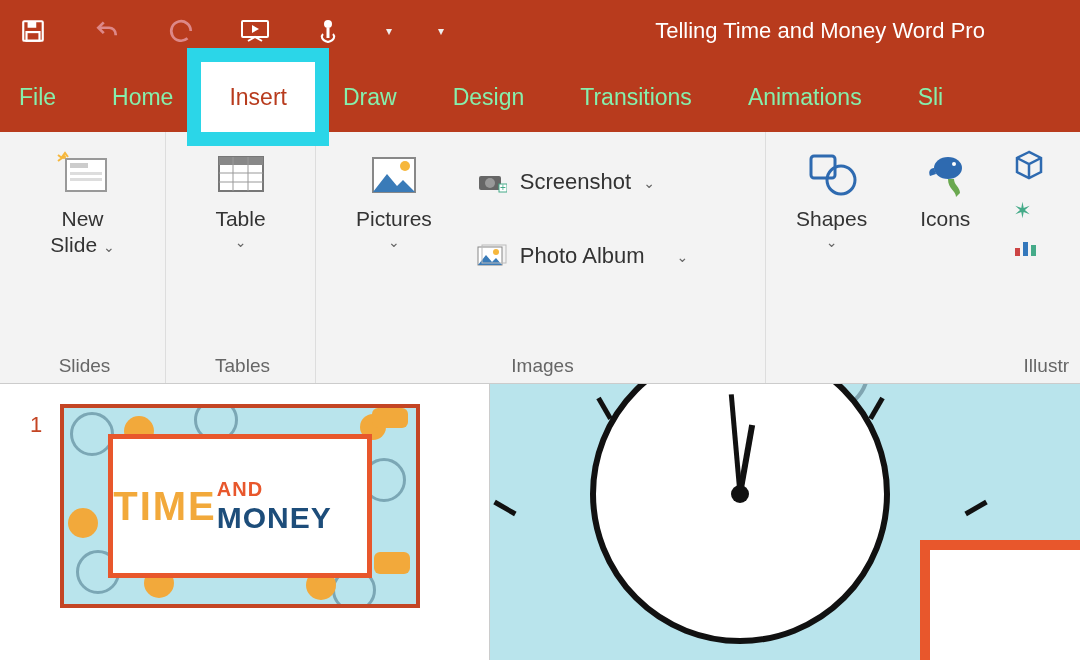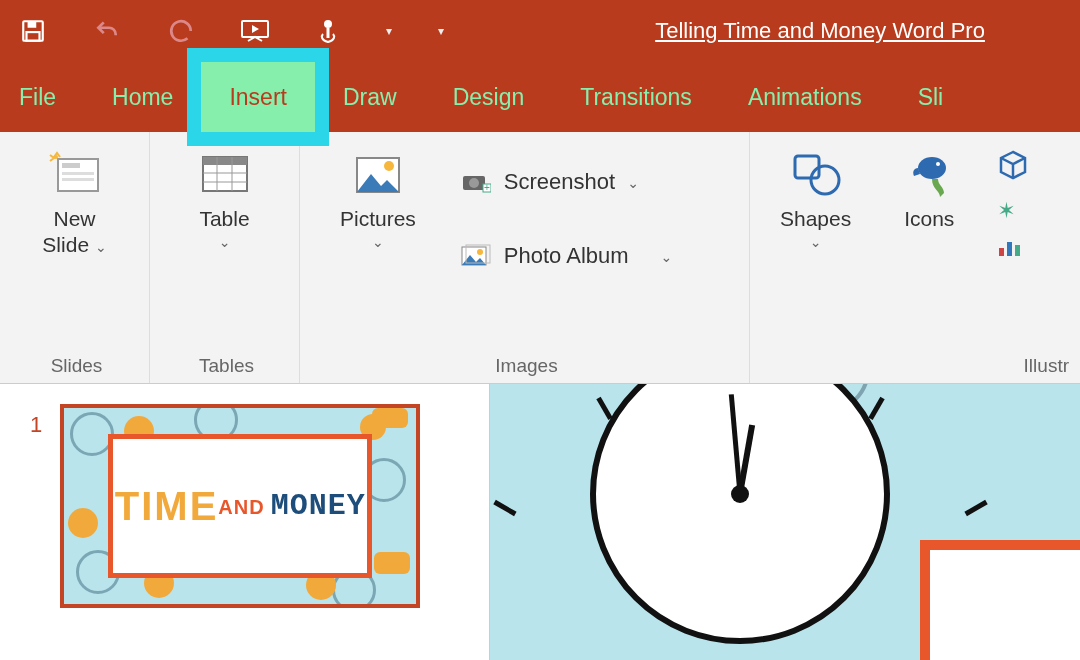--- a/index.html
+++ b/index.html
@@ -10,42 +10,42 @@
     height: 62px;
     display: flex;
     align-items: center;
     color: #fff;
     padding: 0 20px;
     gap: 46px;
   }
   .qat { display: flex; align-items: center; gap: 46px; }
   .qat-icon { color: #fff; display: flex; align-items: center; justify-content: center; cursor: pointer; }
   .dropdown-chev { font-size: 12px; color: #eee; }
-  .title-text { flex: 1; text-align: center; font-size: 22px; white-space: nowrap; color:#fff; margin-left:90px;text-decoration:underline; }
+  .title-text { flex: 1; text-align: center; font-size: 22px; white-space: nowrap; color:#fff; margin-left:90px; }
 
   .tabbar {
     background: #b83b1d;
     height: 70px;
     display: flex;
     align-items: center;
     padding: 0 15px;
     gap: 0;
   }
   .tab {
     padding: 0 28px;
     height: 100%;
     display: flex;
     align-items: center;
     font-size: 23px;
     color: #86efac;
     cursor: pointer;
     position: relative;
   }
   .tab.active {
-    background: #86efac;
+    background: #ffffff;
     color: #b83b1d;
   }
   .tab.highlighted { box-shadow: 0 0 0 14px #2bd6e8; z-index: 5; }
 
   .ribbon {
     background: #f3f3f3;
     height: 252px;
     display: flex;
     border-bottom: 1px solid #ccc;
   }
@@ -102,21 +102,21 @@
     position: relative;
     overflow: hidden;
   }
   .thumb .inner {
     position:absolute; left:44px; top:26px; right:44px; bottom:26px;
     background:#fff; border:5px solid #e8572c;
     display:flex; flex-direction:row; align-items:center; justify-content:center;
   }
   .txt-time { font-family: Impact, "Arial Black", sans-serif; font-size:40px; letter-spacing:2px; color:#f2a93b; font-weight:900;}
   .txt-and { font-family: Impact, "Arial Black", sans-serif; font-size:20px; color:#e8572c; font-weight:900; letter-spacing:1px; display:inline-block; margin-right:6px;}
-  .txt-money { font-family: Liberation Mono, monospace; font-size:30px; color:#1d4d7a; font-weight:900; letter-spacing:1px; display:inline-block;}
+  .txt-money { font-family: Liberation Sans, sans-serif; font-size:30px; color:#1d4d7a; font-weight:900; letter-spacing:1px; display:inline-block;}
   .thumb-clock { position:absolute; width:44px; height:44px; border:3px solid #7ba7b5; border-radius:50%; }
   .thumb-coin { position:absolute; width:30px; height:30px; background:#f2a93b; border-radius:50%; }
 
   .edit-panel {
     flex:1; background:#b9e4ec; position:relative; overflow:hidden;
   }
   .big-clock {
     position:absolute; left:100px; top:-40px; width:300px; height:300px;
   }
   .big-clock-face {
@@ -183,21 +183,21 @@
   <div class="tab active highlighted">Insert</div>
   <div class="tab">Draw</div>
   <div class="tab">Design</div>
   <div class="tab">Transitions</div>
   <div class="tab">Animations</div>
   <div class="tab">Sli</div>
 </div>
 
 <div class="ribbon">
 
-  <div class="ribbon-group" style="width:150px;">
+  <div class="ribbon-group" style="width:166px;">
     <div class="rb-btn">
       <span class="rb-icon-lg">
         <svg width="54" height="46" viewBox="0 0 54 46">
             <rect x="10" y="8" width="40" height="32" fill="#fff" stroke="#999" stroke-width="2"></rect>
             <rect x="14" y="12" width="18" height="5" fill="#ccc"></rect>
             <rect x="14" y="21" width="32" height="3" fill="#ddd"></rect>
             <rect x="14" y="27" width="32" height="3" fill="#ddd"></rect>
             <path d="M6 6l3-4 3 4M2 10l4-3-4-3" stroke="#f6b73c" stroke-width="2" fill="none"></path>
             <circle cx="8" cy="6" r="2" fill="#f6b73c"></circle>
           </svg>

